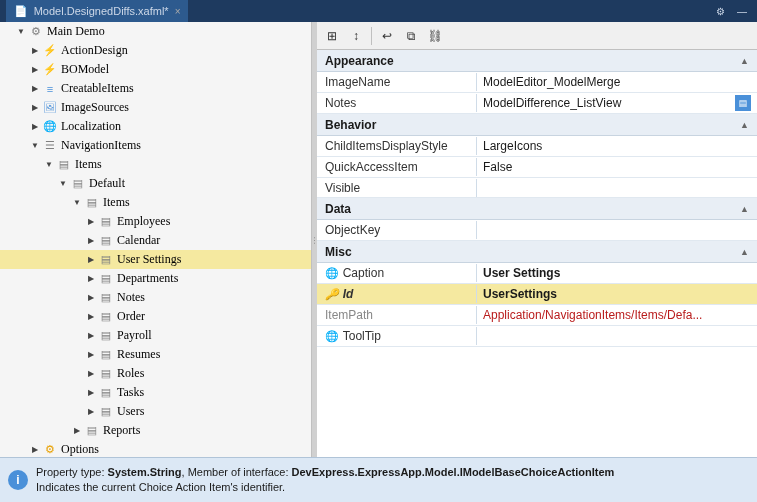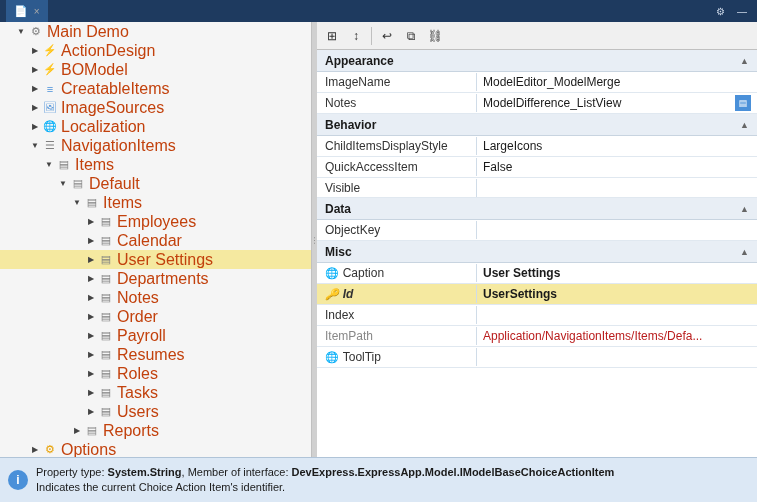--- a/index.html
+++ b/index.html
@@ -109,22 +109,23 @@
       height: 16px;
       flex-shrink: 0;
       margin-right: 3px;
       display: flex;
       align-items: center;
       justify-content: center;
       font-size: 11px;
     }
 
     .tree-label {
-      color: #c2410c;
-      font-size: 16px;
+      color: #000000;
+      font-size: 12px;
+      font-family: Liberation Serif, serif;
     }
     .tree-item.selected .tree-label,
     .tree-item.selected-blue .tree-label {
       font-weight: normal;
     }
 
     
     .icon-gear { color: #808080; }
 
     
@@ -305,20 +306,21 @@
     .indent-4 { padding-left: 56px; }
     .indent-5 { padding-left: 70px; }
   </style>
 </head>
 <body>
 
 <div class="title-bar">
   <div class="title-bar-tabs">
     <div class="title-tab">
       <span style="font-size:11px;">📄</span>
+      <span>Model.DesignedDiffs.xafml*</span>
       <span class="title-tab-close">×</span>
     </div>
   </div>
   <div class="title-bar-right">
     <span class="title-bar-btn">⚙</span>
     <span class="title-bar-btn">—</span>
   </div>
 </div>
 
 <div class="main-content">
@@ -568,28 +570,20 @@
       <div class="prop-row selected-row">
         <div class="prop-name italic">
           <span class="key-icon">🔑</span>
           <span>Id</span>
         </div>
         <div class="prop-value bold">
           <span>UserSettings</span>
         </div>
       </div>
 
-      <div class="prop-row">
-        <div class="prop-name">
-          <span>Index</span>
-        </div>
-        <div class="prop-value">
-          <span></span>
-        </div>
-      </div>
 
       <div class="prop-row">
         <div class="prop-name" style="color:#888;">
           <span>ItemPath</span>
         </div>
         <div class="prop-value" style="color:#b91c1c;">
           <span>Application/NavigationItems/Items/Defa...</span>
         </div>
       </div>
 

